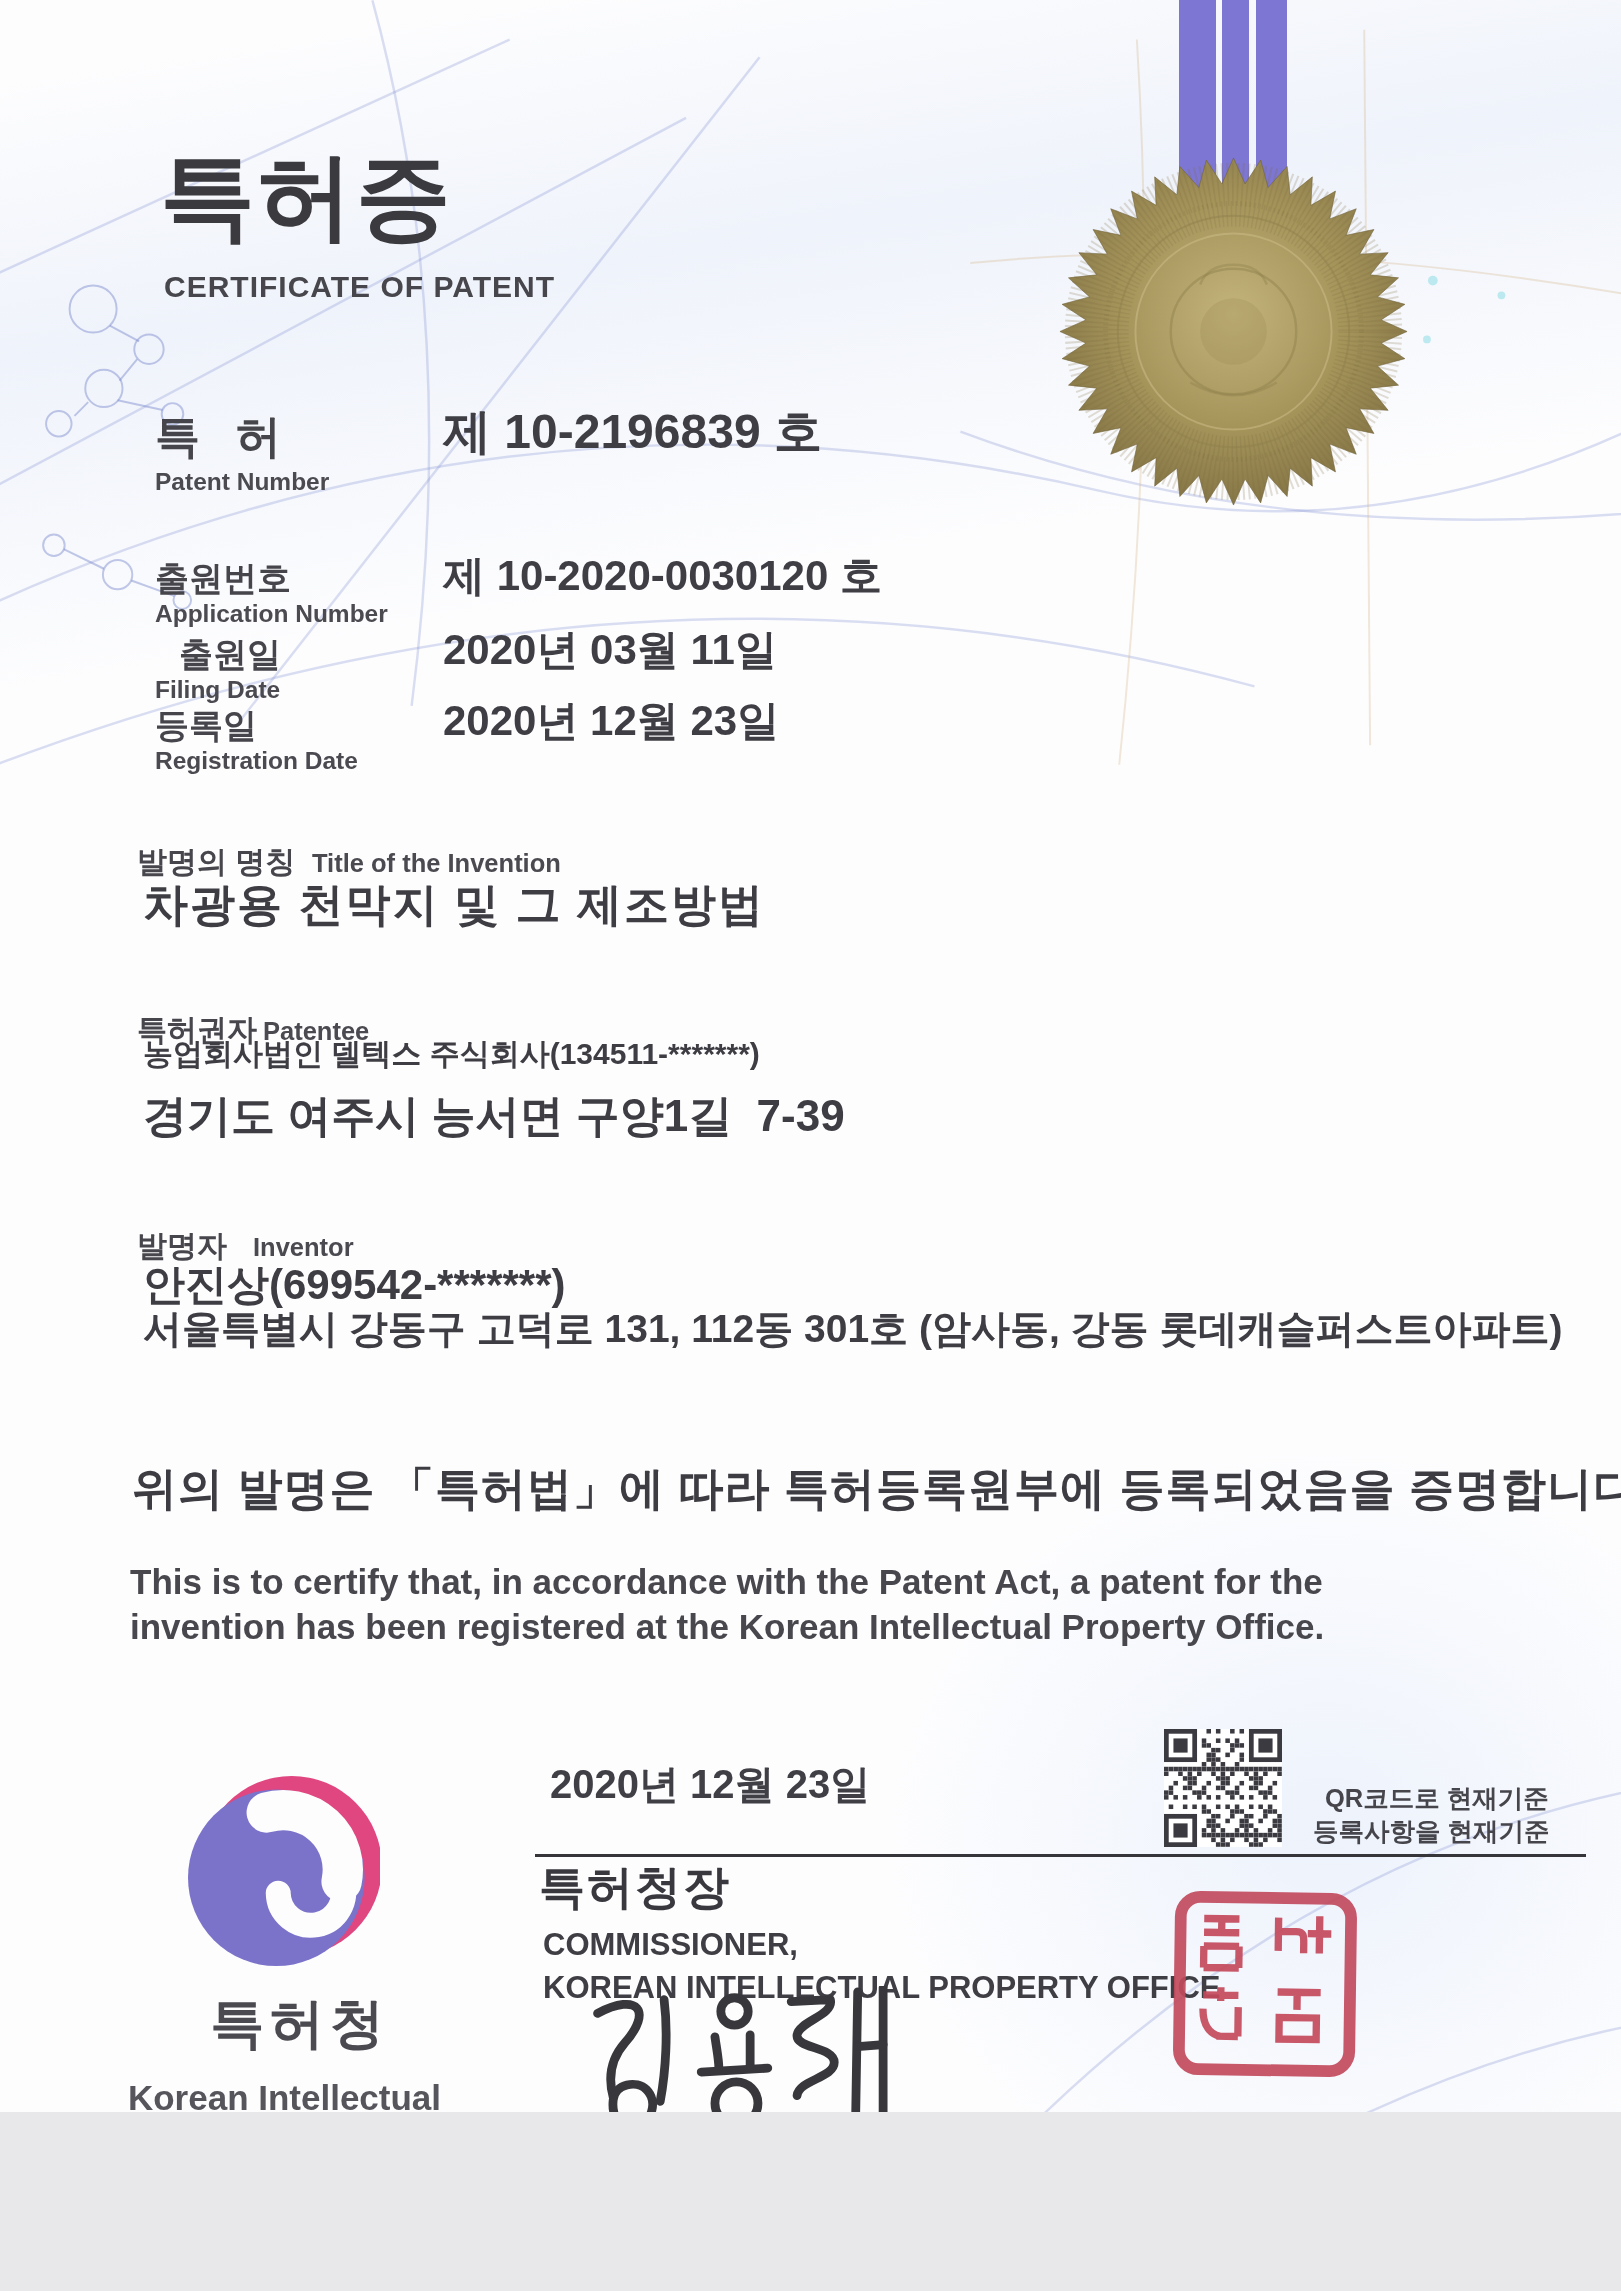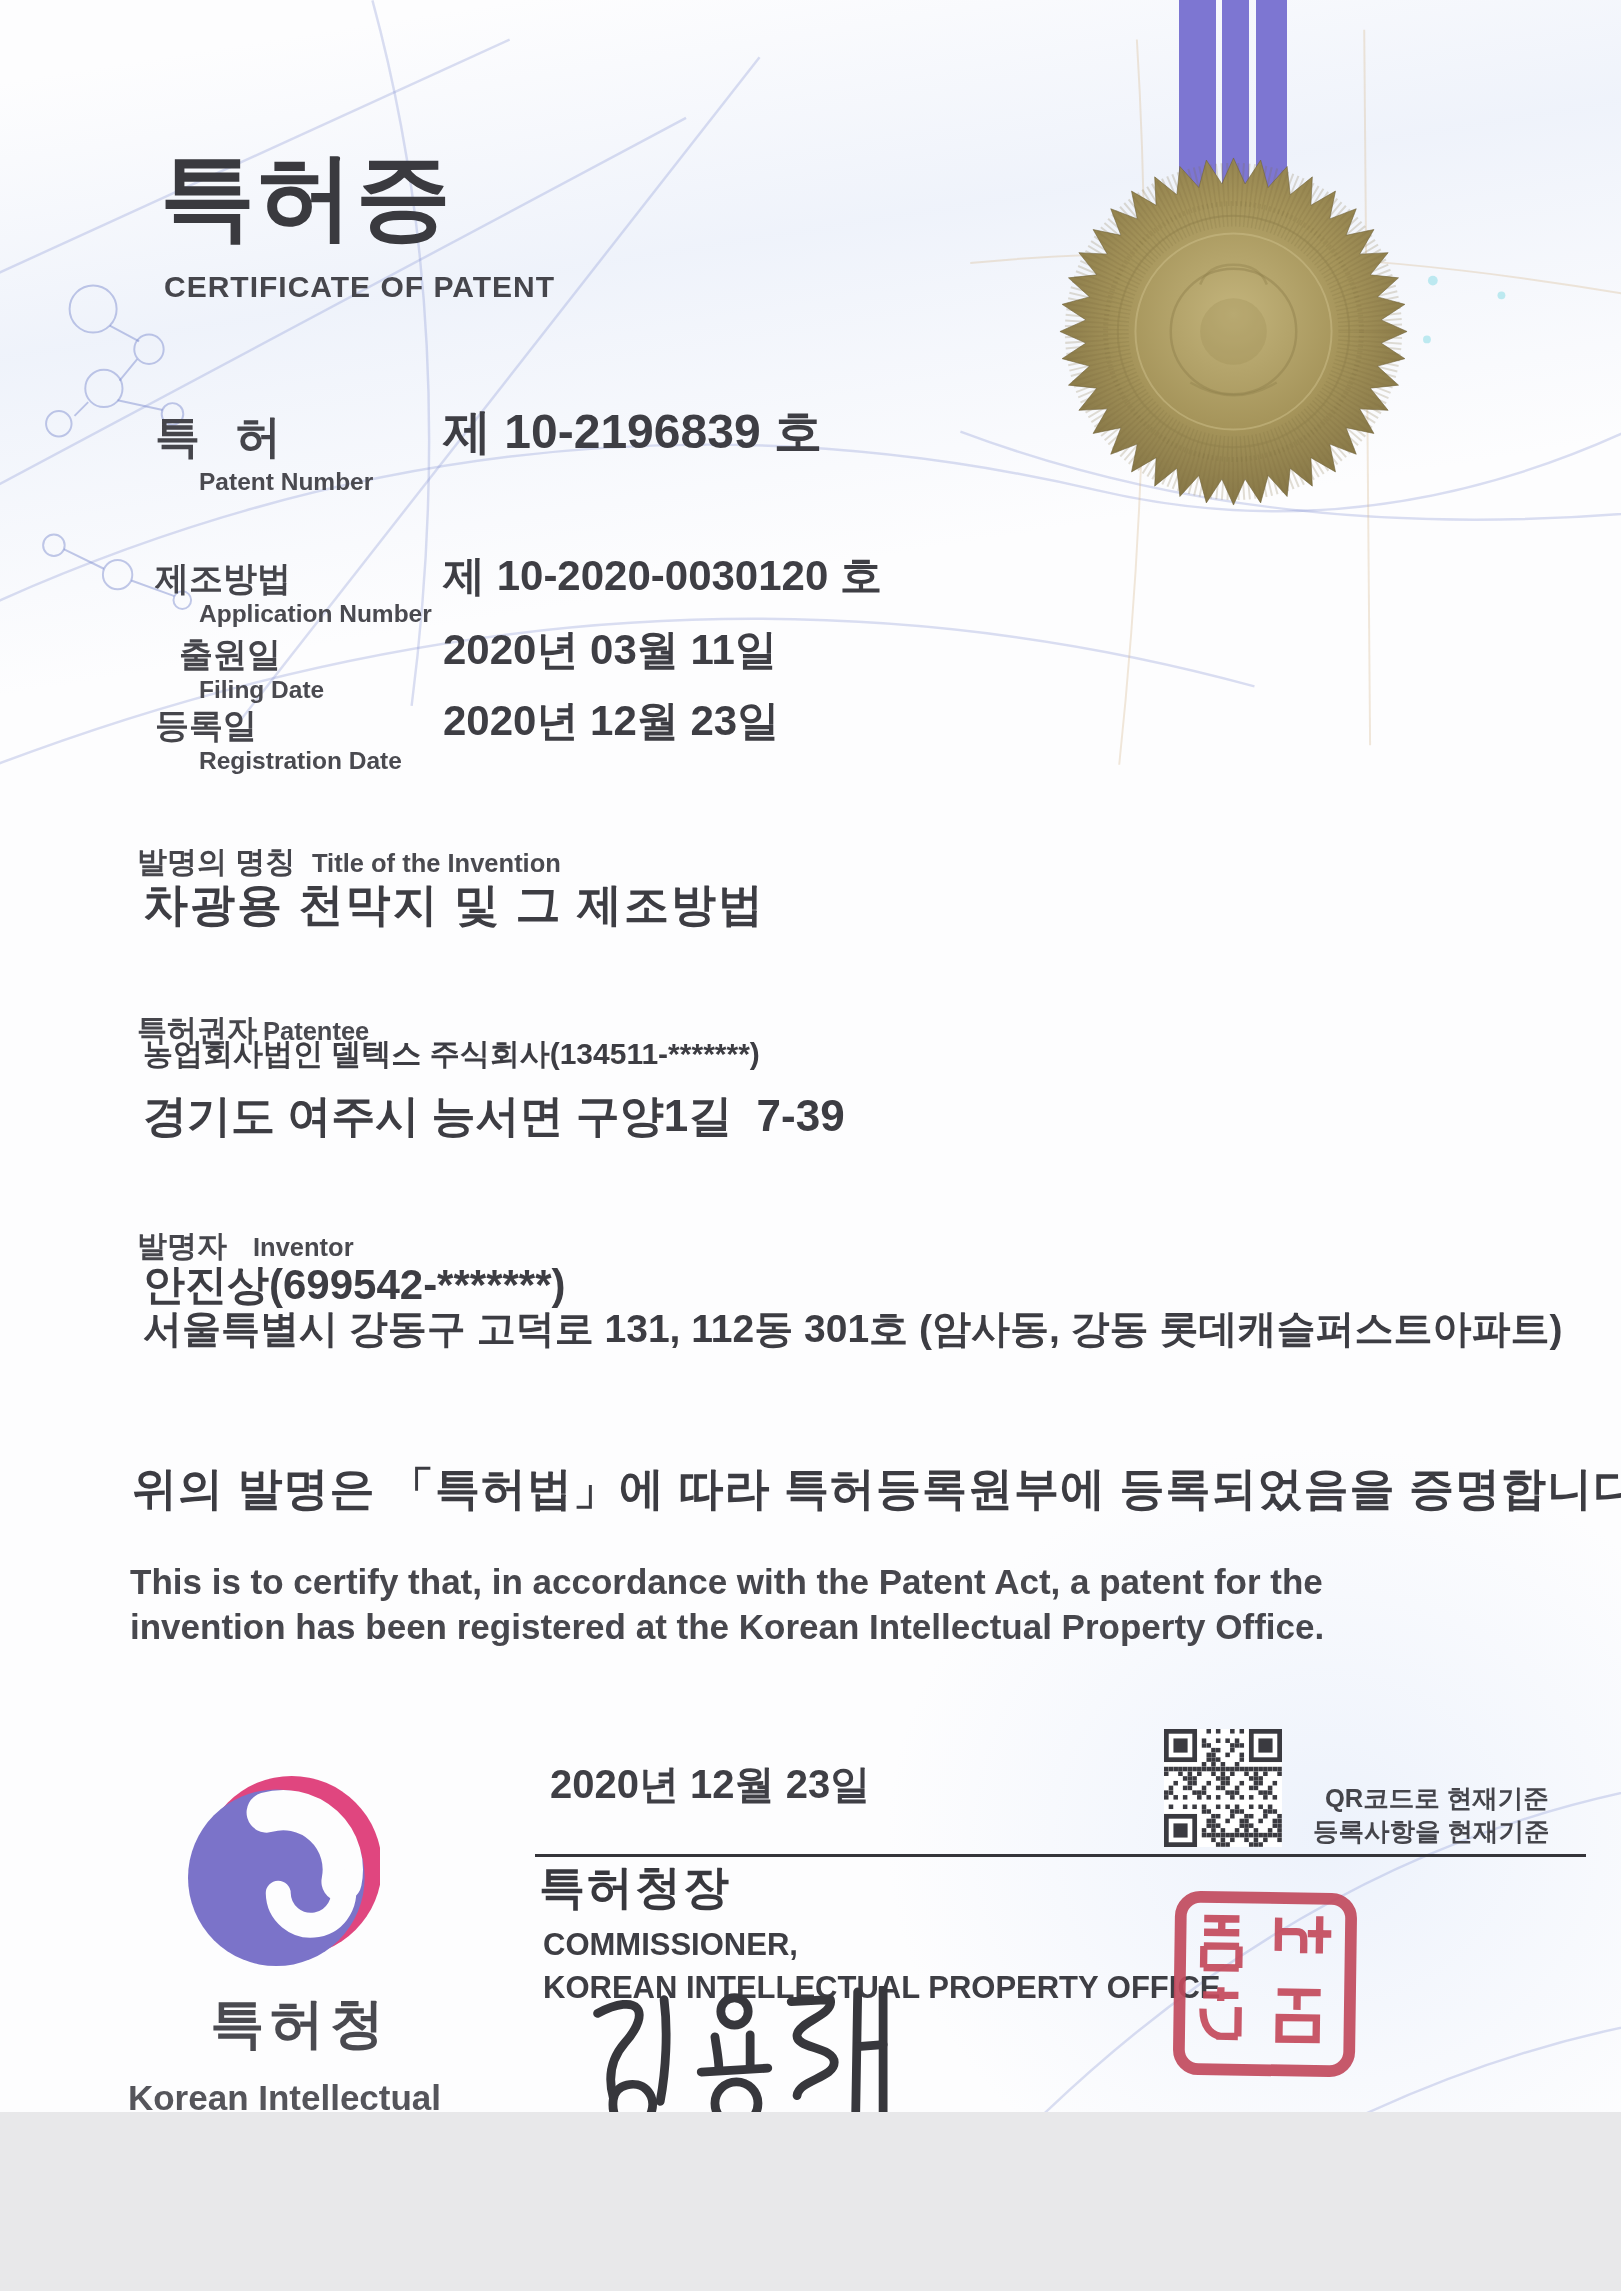--- a/index.html
+++ b/index.html
@@ -20,21 +20,21 @@
   .ribbon{position:absolute;top:0;z-index:1;background:#7d76d2;}
   #rb1{left:1179px;width:37px;height:210px;}
   #rb2{left:1222px;width:26.5px;height:225px;}
   #rb3{left:1256px;width:31px;height:220px;}
   #medal{position:absolute;left:1057px;top:155px;z-index:2;}
   
   #title-ko{left:160px;top:149px;font-size:95px;font-weight:800;letter-spacing:2.9px;color:#3a3a3f;z-index:3;}
   #title-en{left:164px;top:272px;font-size:30px;font-weight:700;letter-spacing:1px;color:#46464c;z-index:3;}
   
   .f-label{font-weight:700;color:#45454b;z-index:3;}
-  .f-sub{font-weight:700;color:#4a4a50;font-size:24.5px;z-index:3;margin-left:44px;}
+  .f-sub{font-weight:700;color:#4a4a50;font-size:24.5px;z-index:3;}
   .f-val{font-weight:700;color:#3e3e44;z-index:3;}
   #pn-label{left:155px;top:414px;font-size:45px;letter-spacing:11.8px;}
   #pn-sub{left:155px;top:470px;}
   #pn-val{left:443px;top:408px;font-size:48px;}
   #an-label{left:155px;top:561px;font-size:34px;}
   #an-sub{left:155px;top:602px;}
   #an-val{left:443px;top:555px;font-size:42px;}
   #fd-label{left:155px;top:637px;font-size:34px;margin-left:24px;}
   #fd-sub{left:155px;top:678px;}
   #fd-val{left:443px;top:629px;font-size:42px;}
@@ -143,21 +143,21 @@
     <path d="M 136,232 q 44,26 88,0" fill="none" stroke="#8f7f4b" stroke-width="2.5" opacity="0.4"></path>
   </svg>
 
   <div class="abs" id="title-ko">특허증</div>
   <div class="abs" id="title-en">CERTIFICATE OF PATENT</div>
 
   <div class="abs f-label" id="pn-label">특 허</div>
   <div class="abs f-sub" id="pn-sub">Patent Number</div>
   <div class="abs f-val" id="pn-val">제 10-2196839 호</div>
 
-  <div class="abs f-label" id="an-label">제조방법</div>
+  <div class="abs f-label" id="an-label">출원번호</div>
   <div class="abs f-sub" id="an-sub">Application Number</div>
   <div class="abs f-val" id="an-val">제 10-2020-0030120 호</div>
 
   <div class="abs f-label" id="fd-label">출원일</div>
   <div class="abs f-sub" id="fd-sub">Filing Date</div>
   <div class="abs f-val" id="fd-val">2020년 03월 11일</div>
 
   <div class="abs f-label" id="rd-label">등록일</div>
   <div class="abs f-sub" id="rd-sub">Registration Date</div>
   <div class="abs f-val" id="rd-val">2020년 12월 23일</div>

